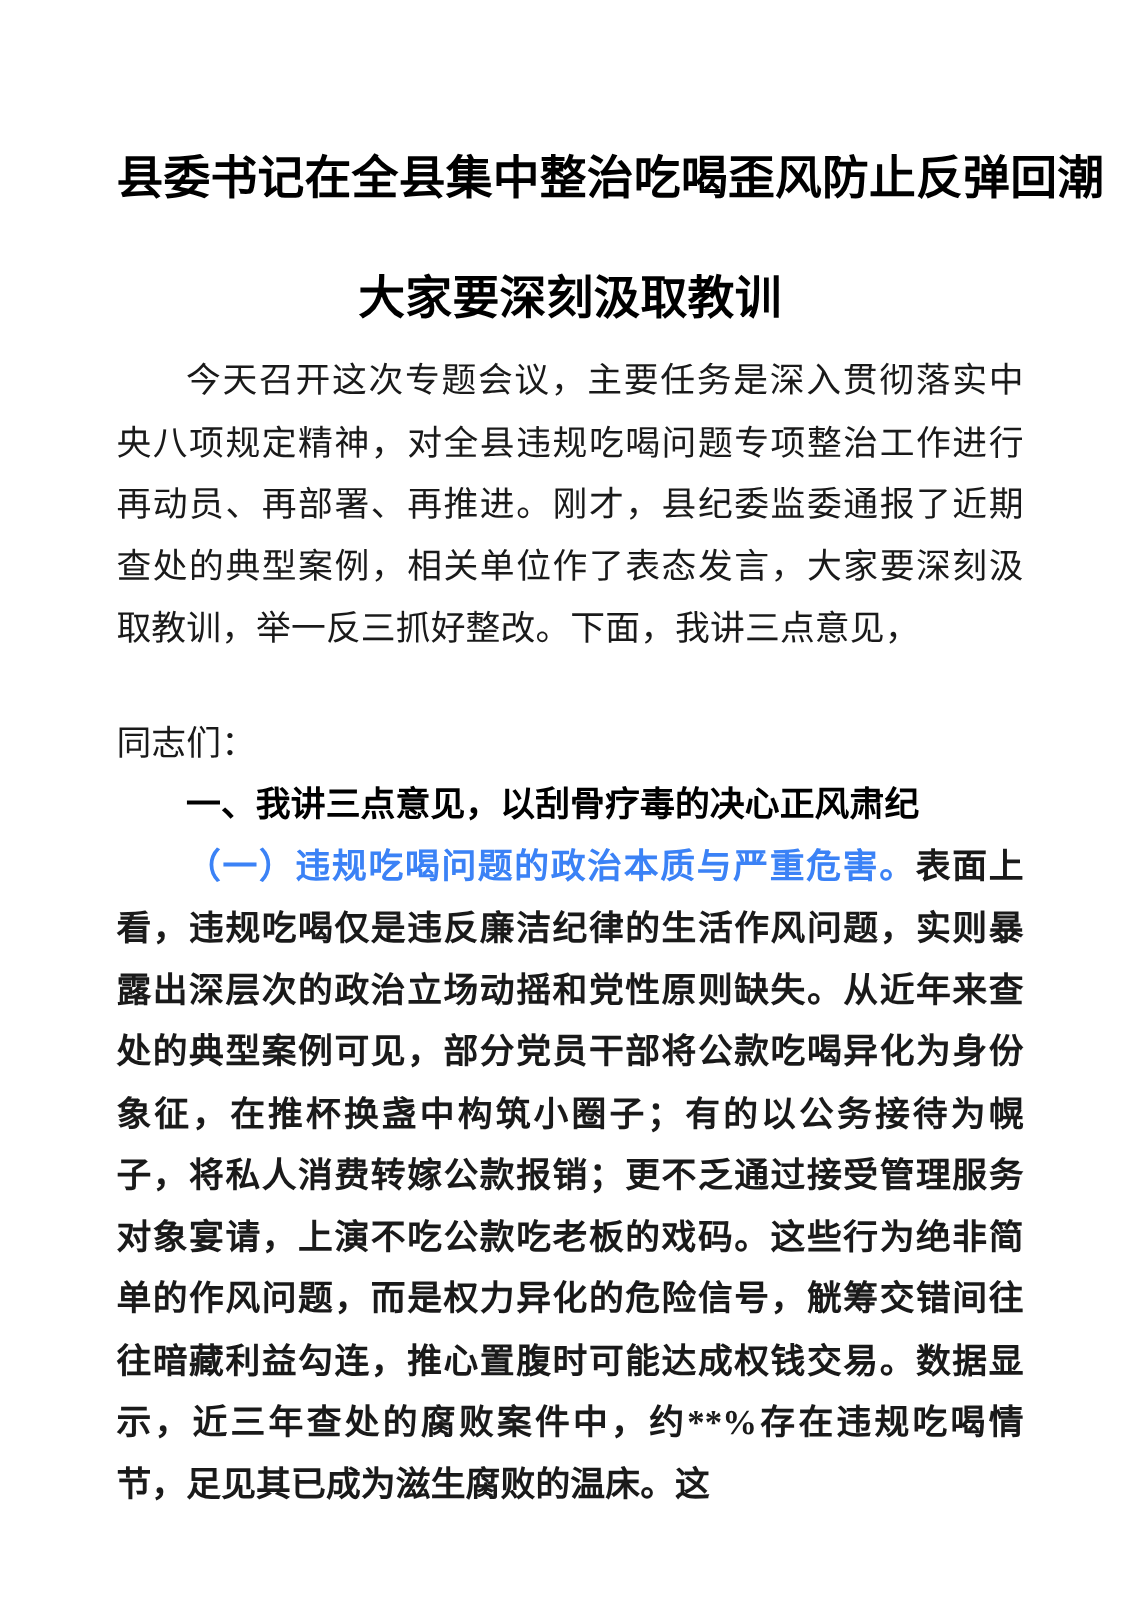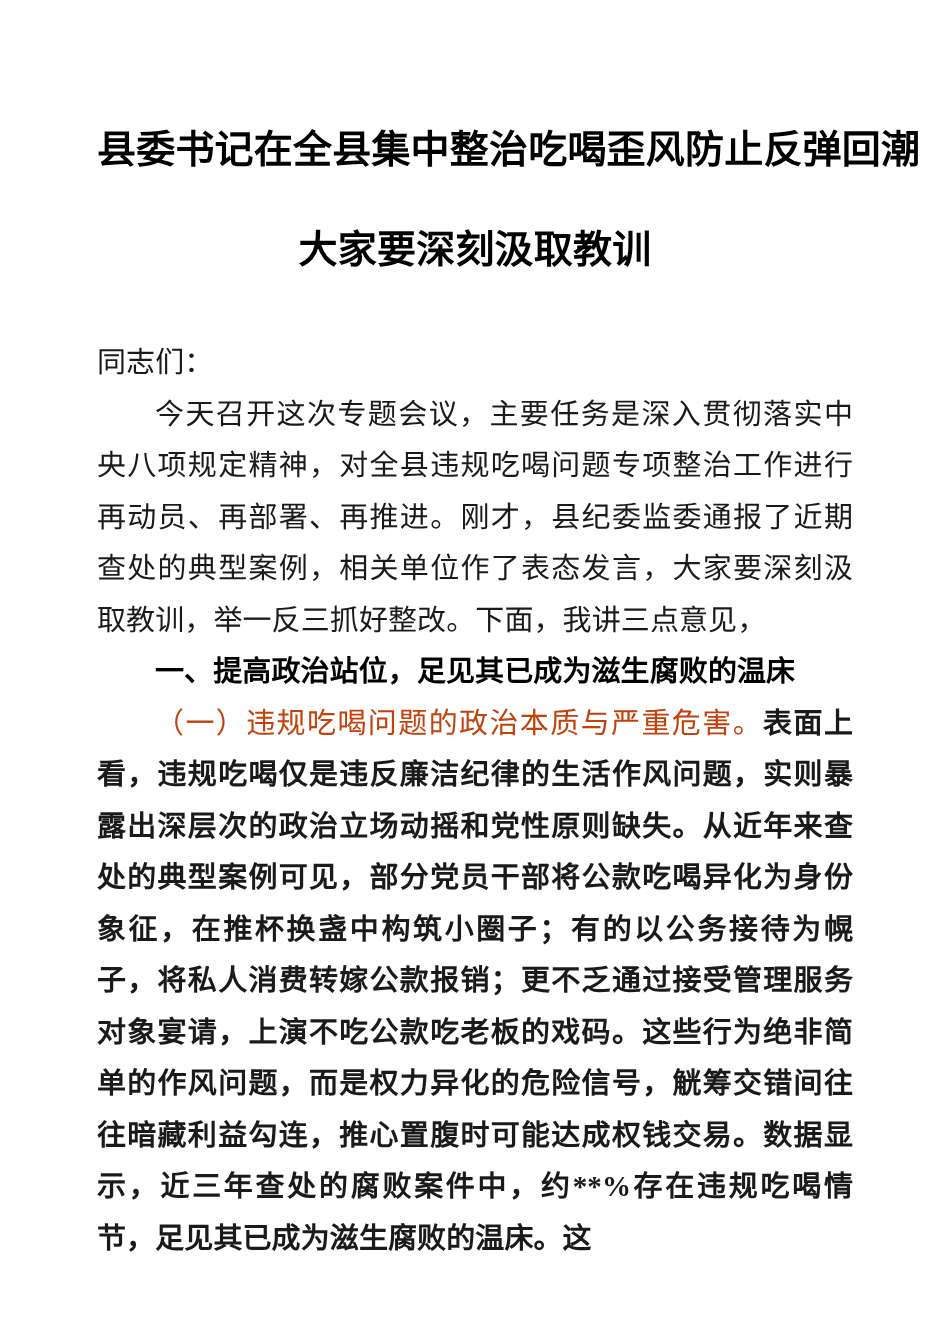--- a/index.html
+++ b/index.html
@@ -76,45 +76,45 @@
     color: #000000;
     text-align: left;
   }
 
   .heading-2 {
     margin-top: 0;
     text-indent: 58px;
   }
 
   .heading-2 .lead {
-    font-weight: 400;
-    color: #c2410c;
+    font-weight: 700;
+    color: #3b82f6;
   }
 
   .heading-2 .rest {
     font-weight: 700;
   }
 </style>
 </head>
 <body>
 
 <div class="page">
 
   <div class="doc-body">
 
     <h1 class="doc-title">
       <span class="title-line title-line-1">县委书记在全县集中整治吃喝歪风防止反弹回潮</span>
       <span class="title-line title-line-2">大家要深刻汲取教训</span>
     </h1>
 
+    <p class="body-text para">今天召开这次专题会议，主要任务是深入贯彻落实中央八项规定精神，对全县违规吃喝问题专项整治工作进行再动员、再部署、再推进。刚才，县纪委监委通报了近期查处的典型案例，相关单位作了表态发言，大家要深刻汲取教训，举一反三抓好整改。下面，我讲三点意见，</p>
+
     <p class="body-text salutation">同志们：</p>
 
-    <p class="body-text para">今天召开这次专题会议，主要任务是深入贯彻落实中央八项规定精神，对全县违规吃喝问题专项整治工作进行再动员、再部署、再推进。刚才，县纪委监委通报了近期查处的典型案例，相关单位作了表态发言，大家要深刻汲取教训，举一反三抓好整改。下面，我讲三点意见，</p>
-
-    <p class="body-text heading-1">一、提高政治站位，足见其已成为滋生腐败的温床</p>
+    <p class="body-text heading-1">一、我讲三点意见，以刮骨疗毒的决心正风肃纪</p>
 
     <p class="body-text heading-2">
       <span class="lead">（一）违规吃喝问题的政治本质与严重危害。</span><span class="rest">表面上看，违规吃喝仅是违反廉洁纪律的生活作风问题，实则暴露出深层次的政治立场动摇和党性原则缺失。从近年来查处的典型案例可见，部分党员干部将公款吃喝异化为身份象征，在推杯换盏中构筑小圈子；有的以公务接待为幌子，将私人消费转嫁公款报销；更不乏通过接受管理服务对象宴请，上演不吃公款吃老板的戏码。这些行为绝非简单的作风问题，而是权力异化的危险信号，觥筹交错间往往暗藏利益勾连，推心置腹时可能达成权钱交易。数据显示，近三年查处的腐败案件中，约**%存在违规吃喝情节，足见其已成为滋生腐败的温床。这</span>
     </p>
 
   </div>
 
 </div>
 
 </body></html>

